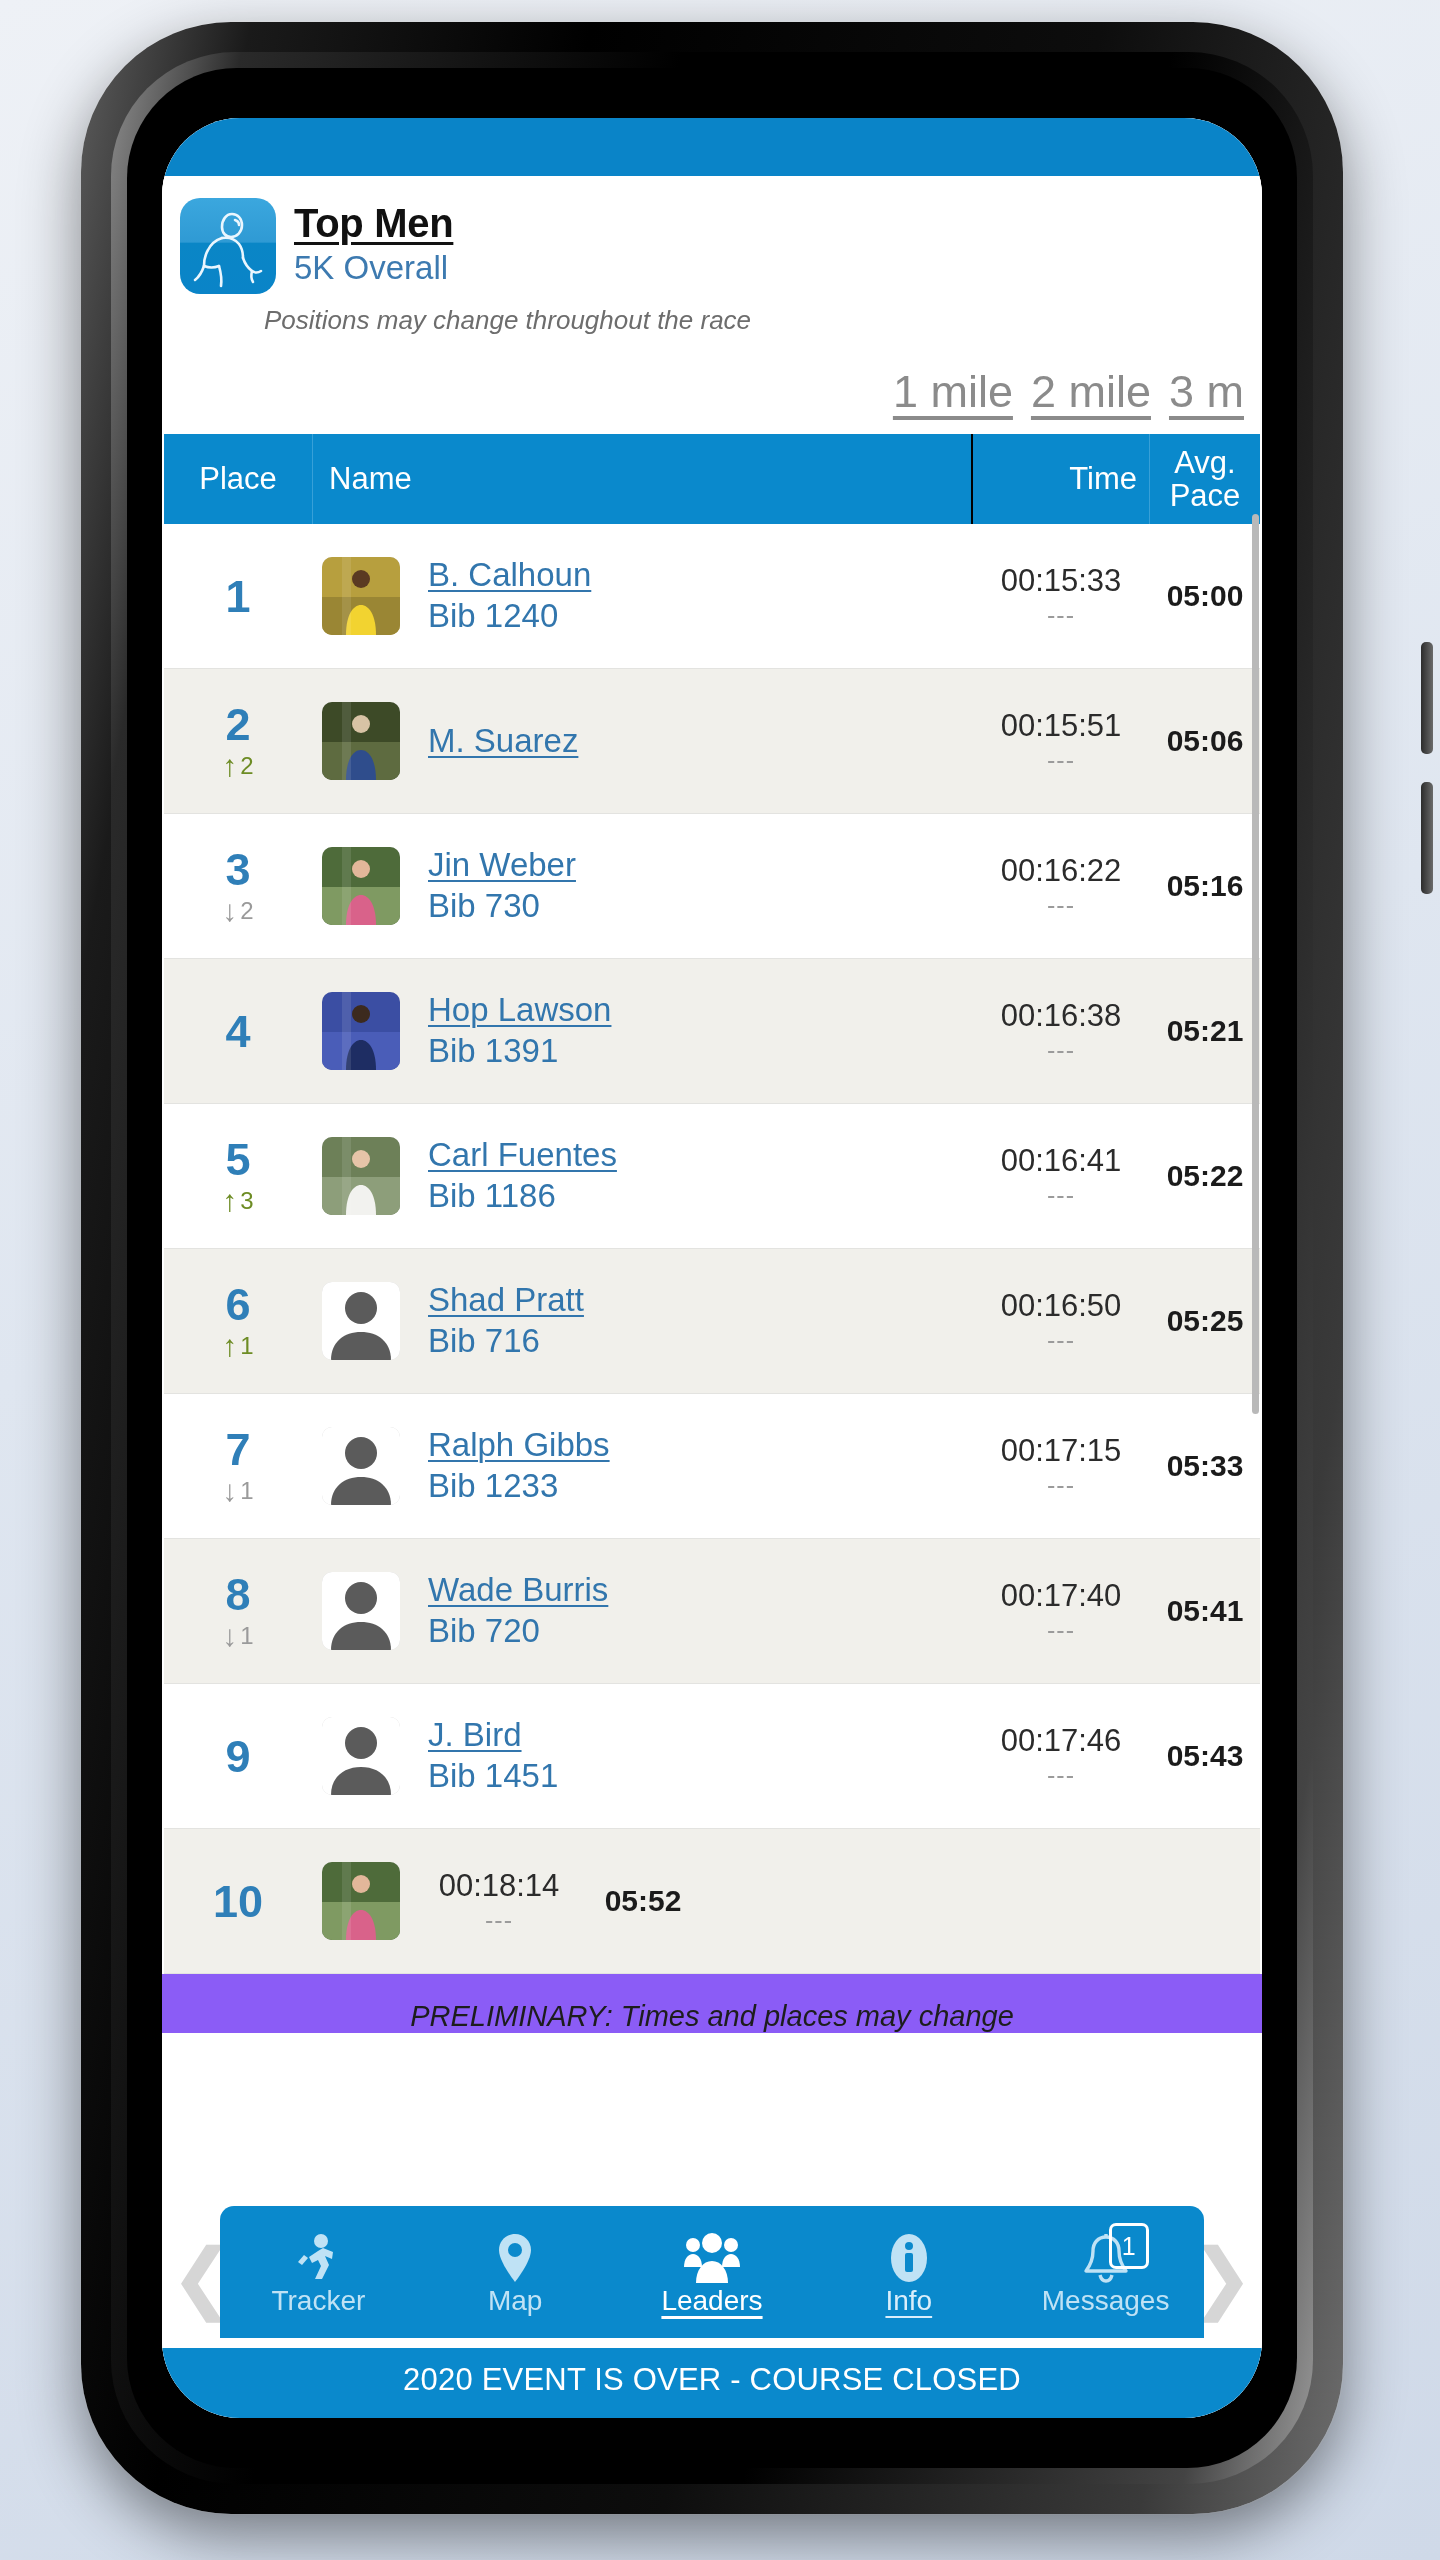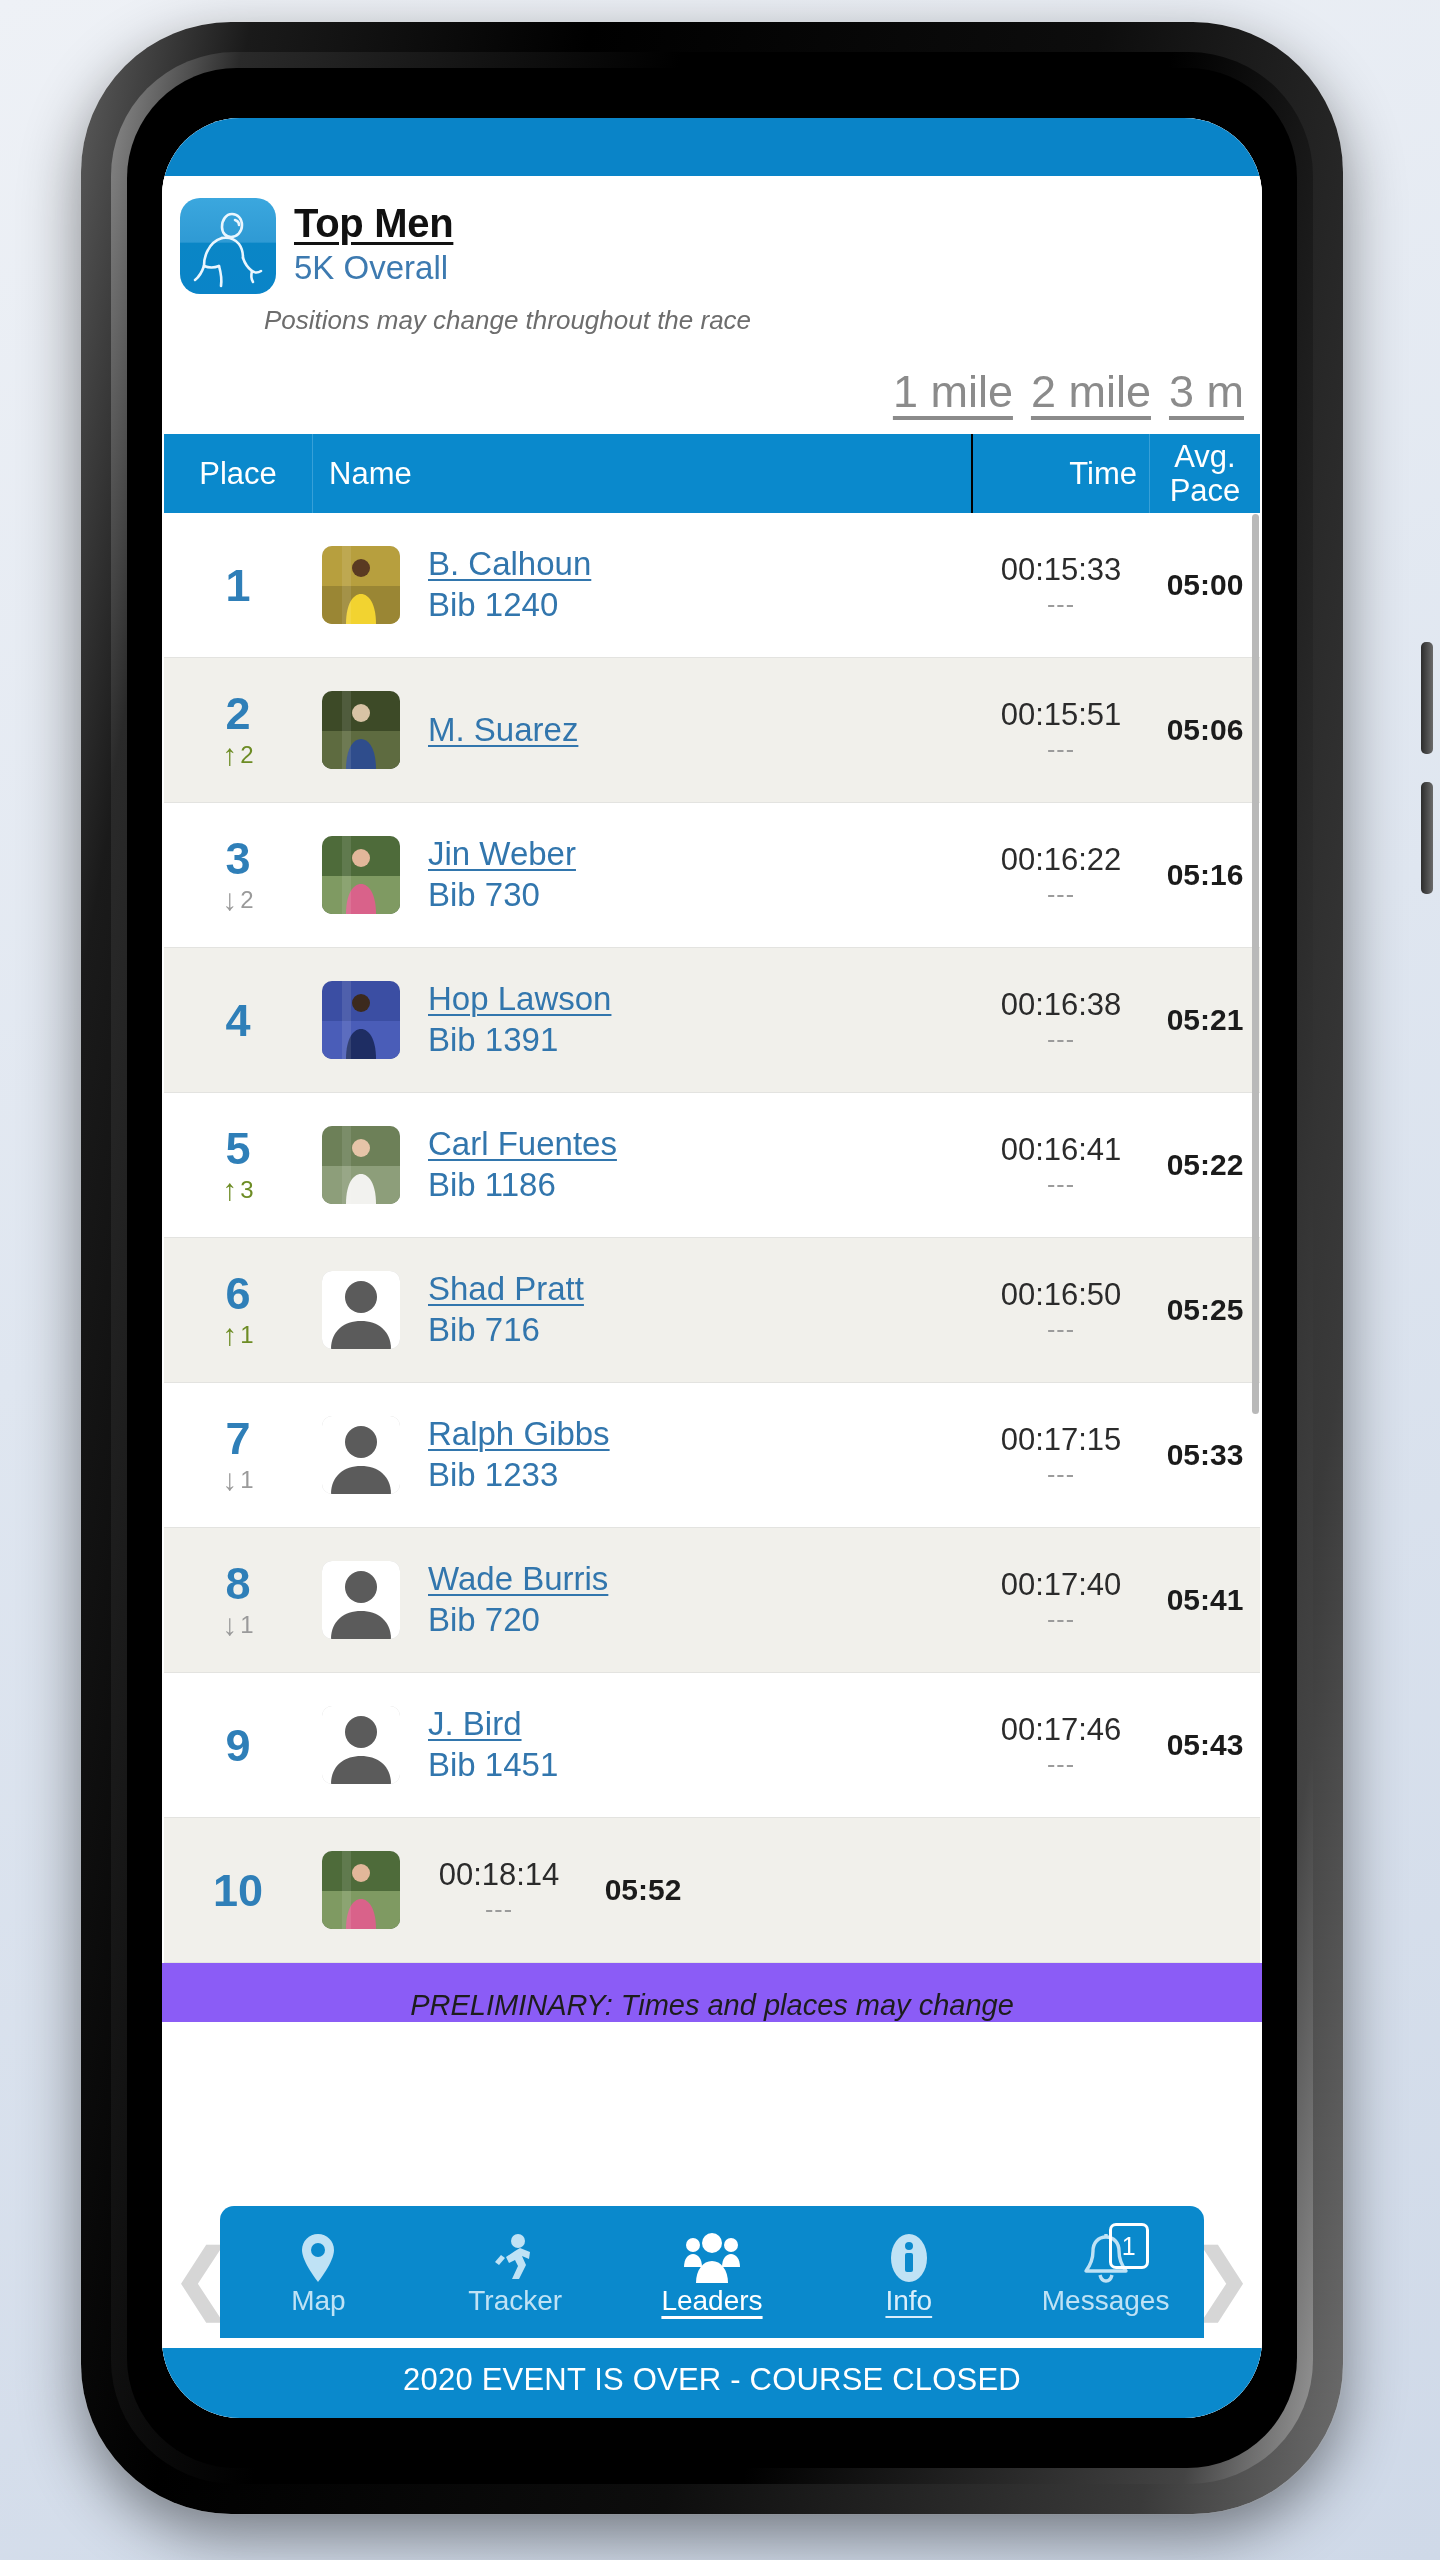--- a/index.html
+++ b/index.html
@@ -66,21 +66,21 @@
   }
   .miletab{
     font-size:45px;color:#8b8b8b;white-space:nowrap;
     text-decoration:underline;text-decoration-thickness:4px;text-underline-offset:9px;
     cursor:pointer;
   }
 
   
   .tbl{flex:none;margin:0 2px;}
   .thead{
-    display:flex;background:#0a89cc;color:#fff;align-items:center;height:79px;
+    display:flex;background:#0a89cc;color:#fff;align-items:center;height:90px;
   }
   .th{font-size:31px;font-weight:400;}
   .th-place{width:148px;text-align:center;}
   .th-name{flex:1;padding-left:16px;border-left:1px solid #37a0d8;height:100%;display:flex;align-items:center;}
   .th-time{width:178px;text-align:left;border-left:2px solid #000000;height:100%;display:flex;align-items:center;justify-content:flex-end;padding-right:12px;box-sizing:border-box;}
   .th-pace{width:110px;text-align:center;border-left:1px solid #37a0d8;height:100%;display:flex;flex-direction:column;align-items:center;justify-content:center;line-height:1.08;}
 
   .trow{display:flex;align-items:center;height:144px;border-bottom:1px solid #e3e3e0;background:#fff;}
   .trow.alt{background:#f1f0eb;}
 
@@ -470,36 +470,36 @@
           <div class="prelim">PRELIMINARY: Times and places may change</div>
 
           <div class="spacer"></div>
 
           <div class="navzone">
             <div class="chev chev-l">❮</div>
             <div class="chev chev-r">❯</div>
             <div class="navbar" id="navbar">
                 <div class="navitem">
                   <span class="ic">
-                    <svg width="38" height="50" viewBox="0 0 38 50" fill="#bfe2f5">
-                      <path d="M19 1C10 1 3 8 3 17c0 12 16 32 16 32s16-20 16-32c0-9-7-16-16-16z"></path>
-                      <circle cx="19" cy="17" r="7" fill="#0a89cc"></circle>
-                    </svg>
-                  </span>
-                  <span class="navlabel">Map</span>
-                </div>
-                <div class="navitem">
-                  <span class="ic">
                     <svg width="46" height="50" viewBox="0 0 46 50" fill="#bfe2f5">
                       <circle cx="26" cy="8" r="7"></circle>
                       <path d="M23 18l-9 6 3 6 6-3 3 6-6 13h7l7-14-4-9 7 3 1-7-10-4z"></path>
                       <path d="M9 22l-6 7 4 3 6-7z"></path>
                     </svg>
                   </span>
                   <span class="navlabel">Tracker</span>
+                </div>
+                <div class="navitem">
+                  <span class="ic">
+                    <svg width="38" height="50" viewBox="0 0 38 50" fill="#bfe2f5">
+                      <path d="M19 1C10 1 3 8 3 17c0 12 16 32 16 32s16-20 16-32c0-9-7-16-16-16z"></path>
+                      <circle cx="19" cy="17" r="7" fill="#0a89cc"></circle>
+                    </svg>
+                  </span>
+                  <span class="navlabel">Map</span>
                 </div>
                 <div class="navitem active">
                   <span class="ic">
                     <svg width="56" height="50" viewBox="0 0 56 50" fill="#fff">
                       <circle cx="9" cy="12" r="7"></circle>
                       <circle cx="47" cy="12" r="7"></circle>
                       <path d="M0 34c0-8 4-13 9-13s9 5 9 13z"></path>
                       <path d="M38 34c0-8 4-13 9-13s9 5 9 13z"></path>
                       <circle cx="28" cy="10" r="10"></circle>
                       <path d="M12 50c0-13 7-22 16-22s16 9 16 22z"></path>

